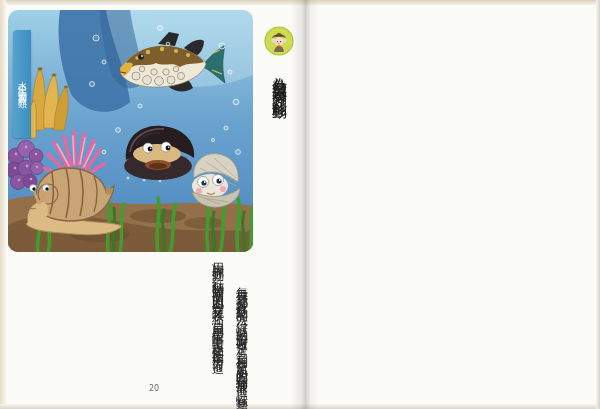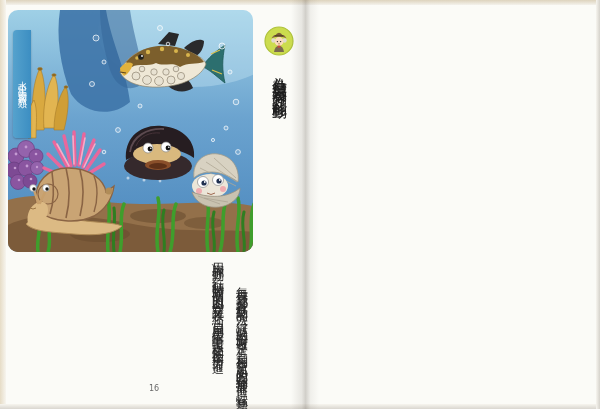--- a/index.html
+++ b/index.html
@@ -277,21 +277,21 @@
         <circle cx="13.4" cy="15.6" r="0.7" fill="#2a2a2a"></circle>
           <circle cx="16.6" cy="15.6" r="0.7" fill="#2a2a2a"></circle>
         <path d="M14,17.6 q1,0.9 2,0" fill="none" stroke="#b06a4a" stroke-width="0.7"></path>
         <path d="M10,26 q1,-6.2 5,-6.2 q4,0 5,6.2 Z" fill="#7a6a50"></path>
         <rect x="13.6" y="19.6" width="2.8" height="2" fill="#c84a3a"></rect>
       </svg>
       <div class="qtext">為什麼貝類沒有腳,卻能移動?</div>
     </div>
 
     <div class="vpara para-left">每種貝類都各有移動的方法,河蚌的手腳叫做斧足,是利用斧足肌肉的收縮伸展前進;螺類是用腳挪動,行動時腳兩側的肌肉會交替收縮;扇貝則是依靠噴出水柱的反作用力前進。</div>
-    <div class="pagenum pn-left">16</div>
+    <div class="pagenum pn-left">20</div>
   </div>
 
   <div class="page page-right">
 
     
 
     
     
 
     

